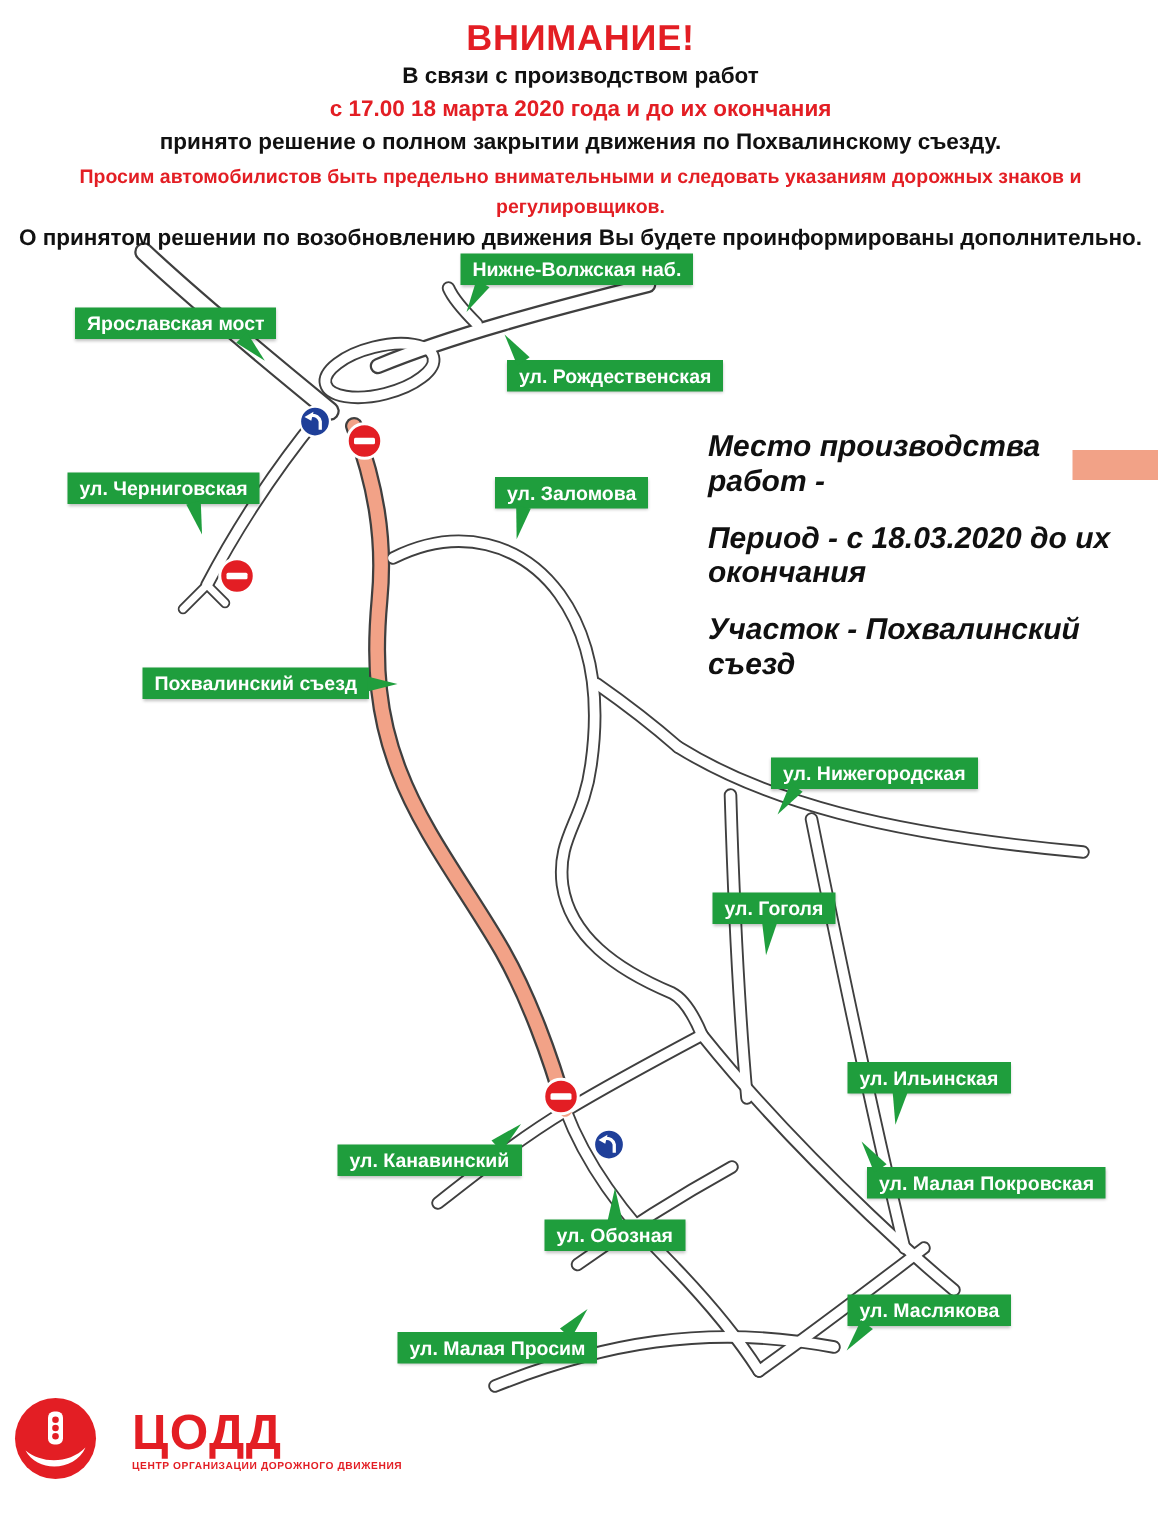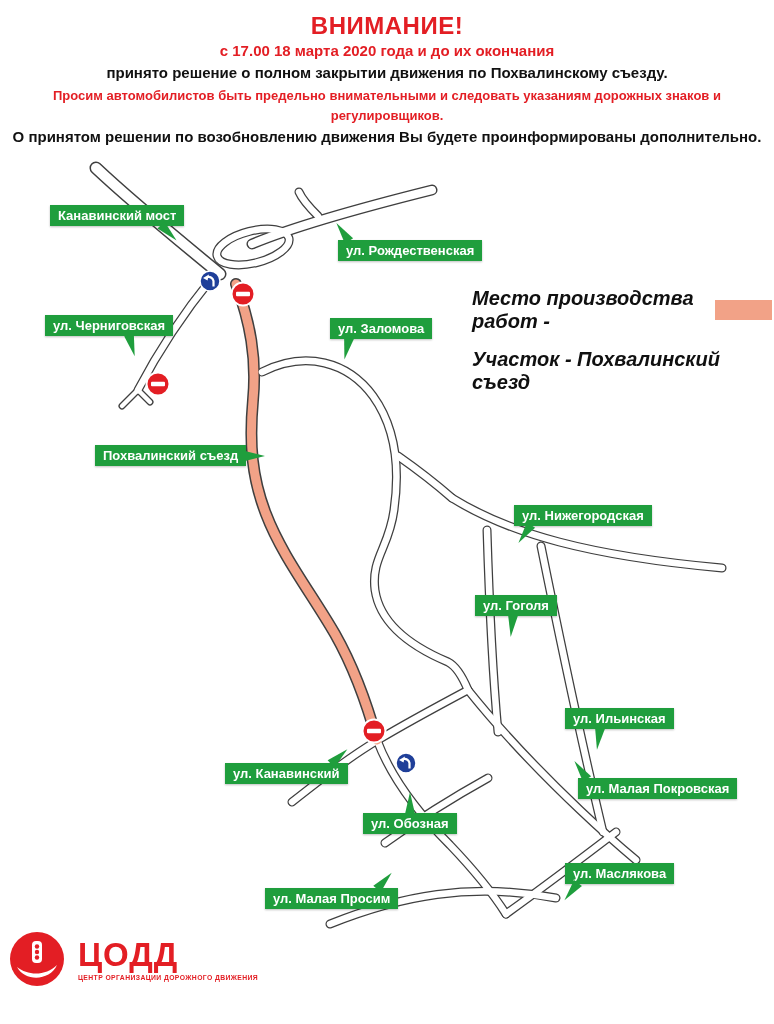--- a/index.html
+++ b/index.html
@@ -34,31 +34,32 @@
     border-bottom:22px solid var(--green);top:-21px;transform-origin:bottom center;}
   .t-right{border-top:5px solid transparent;border-bottom:5px solid transparent;
     border-left:20px solid var(--green);right:-19px;top:6px;transform-origin:left center;}
   
   .legend{position:absolute;left:472px;top:287px;width:300px;z-index:2;
     font-style:italic;font-weight:bold;font-size:20px;color:#101010;}
   .legend .row{margin-bottom:15px;display:flex;align-items:center;}
   .swatch{display:inline-block;width:74px;height:20px;background:var(--salmon);margin-left:8px;}
   
   .logo{position:absolute;left:8px;top:930px;display:flex;align-items:center;z-index:2;}
-  .logo-text{margin-left:12px;}
+  .logo-text{margin-left:22px;}
   .logo-name{font-size:33px;font-weight:800;color:var(--red);letter-spacing:1px;line-height:34px;}
   .logo-sub{font-size:6.8px;font-weight:bold;color:var(--red);letter-spacing:.4px;margin-top:2px;}
 </style>
 </head>
 <body>
 
 <div class="page">
 
   <header class="header">
     <div class="h-title">ВНИМАНИЕ!</div>
+    <div class="h-line">В связи с производством работ</div>
     <div class="h-line red">с 17.00 18 марта 2020 года и до их окончания</div>
     <div class="h-line">принято решение о полном закрытии движения по Похвалинскому съезду.</div>
     <div class="h-line red small">Просим автомобилистов быть предельно внимательными и следовать указаниям дорожных знаков и регулировщиков.</div>
     <div class="h-line">О принятом решении по возобновлению движения Вы будете проинформированы дополнительно.</div>
   </header>
 
   <svg class="map-svg" width="774" height="1024" viewBox="0 0 774 1024">
     <defs>
       <path id="rd-bridge" d="M 96,168 C 130,200 176,238 220,274"></path>
       <path id="rd-emb" d="M 432,190 C 368,206 300,224 252,244"></path>
@@ -141,22 +142,26 @@
     <g transform="translate(158,384)">
       <circle r="11.5" fill="#e31e24" stroke="#fff" stroke-width="2"></circle>
       <rect x="-7" y="-2.2" width="14" height="4.4" rx="1" fill="#fff"></rect>
     </g>
     <g transform="translate(374,731)">
       <circle r="11.5" fill="#e31e24" stroke="#fff" stroke-width="2"></circle>
       <rect x="-7" y="-2.2" width="14" height="4.4" rx="1" fill="#fff"></rect>
     </g>
   </svg>
 
+  <div class="street-label" style="left:307px;top:169px">
+    <span>Нижне-Волжская наб.</span>
+    <span class="tail t-down" style="left:10px;transform:rotate(30deg)"></span>
+  </div>
   <div class="street-label" style="left:50px;top:205px">
-    <span>Канавинский мост</span>
+    <span>Ярославская мост</span>
     <span class="tail t-down" style="left:calc(100% - 28px);transform:rotate(-45deg)"></span>
   </div>
   <div class="street-label" style="left:338px;top:240px">
     <span>ул. Рождественская</span>
     <span class="tail t-up" style="left:6px;transform:rotate(-35deg)"></span>
   </div>
   <div class="street-label" style="left:45px;top:315px">
     <span>ул. Черниговская</span>
     <span class="tail t-down" style="left:62%;transform:rotate(-15deg)"></span>
   </div>
@@ -198,20 +203,23 @@
   </div>
   <div class="street-label" style="left:265px;top:888px">
     <span>ул. Малая Просим</span>
     <span class="tail t-up" style="left:calc(100% - 26px);transform:rotate(42deg)"></span>
   </div>
 
   <div class="legend">
     <div class="row">
       <span>Место производства работ -</span>
       <span class="swatch"></span>
+    </div>
+    <div class="row">
+      <span>Период - с 18.03.2020 до их окончания</span>
     </div>
     <div class="row">
       <span>Участок - Похвалинский съезд</span>
     </div>
   </div>
 
   <div class="logo">
     <svg width="58" height="58" viewBox="0 0 58 58">
       <circle cx="29" cy="29" r="27" fill="#e31e24"></circle>
       <rect x="24" y="11" width="10" height="22" rx="4" fill="#ffffff"></rect>

